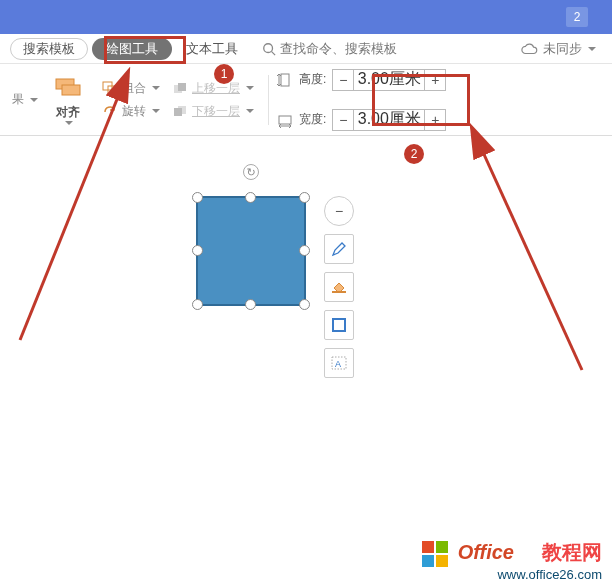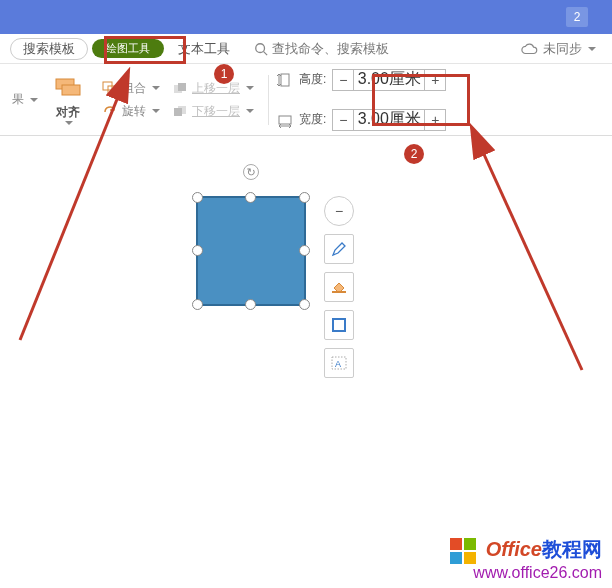--- a/index.html
+++ b/index.html
@@ -1,21 +1,21 @@
 <!DOCTYPE html>
 <html><head>
 <meta charset="utf-8">
 <style>
   * { box-sizing: border-box; margin: 0; padding: 0; font-family: "Microsoft YaHei", Arial, sans-serif; }
   html, body { width: 612px; height: 588px; overflow: hidden; background: #fff; }
   .titlebar { height: 34px; background: #5a7bdb; position: relative; }
   .titlebar .num { position: absolute; right: 24px; top: 7px; width: 22px; height: 20px; background: #7996e3; color: #fff; font-size: 12px; text-align: center; line-height: 20px; border-radius: 2px; }
   .tabbar { height: 30px; background: #fff; border-bottom: 1px solid #e5e5e5; display: flex; align-items: center; padding-left: 10px; gap: 4px; }
   .tab-pill { border: 1px solid #ccc; border-radius: 14px; padding: 1px 12px; font-size: 13px; color: #555; cursor: pointer; }
-  .tab-active { background: #4d7c0f; color: #fff; border-radius: 14px; padding: 2px 14px; font-size: 11px; cursor: pointer; }
+  .tab-active { background: #737373; color: #fff; border-radius: 14px; padding: 2px 14px; font-size: 13px; cursor: pointer; }
   .tab-plain { font-size: 13px; color: #555; padding: 1px 10px; cursor: pointer; }
   .search { display: flex; align-items: center; margin-left: 10px; color: #777; font-size: 13px; gap: 4px; }
   .sync { display: flex; align-items: center; position: absolute; right: 16px; color: #777; font-size: 13px; gap: 4px; cursor: pointer; }
   .tabbar-row { position: relative; display: flex; align-items: center; height: 30px; }
   .ribbon { height: 72px; background: #fff; border-bottom: 1px solid #dcdcdc; display: flex; align-items: center; padding-left: 6px; }
   .rbtn { display: flex; flex-direction: column; align-items: center; justify-content: center; font-size: 12px; color: #555; width: 56px; height: 60px; cursor: pointer; font-weight: bold; }
   .rbtn .ic { width: 28px; height: 26px; margin-bottom: 3px; }
   .rtxt-col { display: flex; flex-direction: column; justify-content: center; gap: 6px; font-size: 12px; color: #888; margin: 0 6px; }
   .rtxt-col div { display: flex; align-items: center; gap: 4px; cursor: pointer; }
   .sep { width: 1px; height: 50px; background: #e2e2e2; margin: 0 8px; }
@@ -30,22 +30,22 @@
   .handle { position: absolute; width: 11px; height: 11px; background: #fff; border: 1px solid #888; border-radius: 50%; }
   .h-nw { left: -6px; top: -6px; } .h-n { left: 50%; top: -6px; margin-left: -6px; } .h-ne { right: -6px; top: -6px; }
   .h-w { left: -6px; top: 50%; margin-top: -6px; } .h-e { right: -6px; top: 50%; margin-top: -6px; }
   .h-sw { left: -6px; bottom: -6px; } .h-s { left: 50%; bottom: -6px; margin-left: -6px; } .h-se { right: -6px; bottom: -6px; }
   .rot { position: absolute; left: 50%; top: -34px; margin-left: -8px; width: 16px; height: 16px; border: 1px solid #aaa; border-radius: 50%; background: #fff; color: #888; font-size: 11px; text-align: center; line-height: 14px; }
   .sidepanel { position: absolute; left: 324px; top: 60px; display: flex; flex-direction: column; gap: 8px; }
   .sp-btn { width: 30px; height: 30px; border: 1px solid #ccc; background: #fff; display: flex; align-items: center; justify-content: center; cursor: pointer; font-size: 14px; color: #555; border-radius: 2px; }
   .sp-top { border-radius: 50%; }
   .watermark { position: absolute; right: 10px; bottom: 6px; text-align: right; }
   .watermark .t1 { font-size: 20px; font-weight: bold; }
-  .watermark .t1 .o { color: #d24726; font-style: italic; } .watermark .t1 .r { color: #1d4ed8; }
-  .watermark .t2 { font-size: 16px; color: #a21caf; }
+  .watermark .t1 .o { color: #d24726; font-style: italic; } .watermark .t1 .r { color: #ef4444; margin-left: 28px; }
+  .watermark .t2 { font-size: 13px; color: #0c4a6e; }
   .wm-cube { display:inline-block; width:26px; height:26px; vertical-align:middle; margin-right:4px; position:relative; }
   .wm-cube span { position:absolute; width:12px; height:12px; }
   .annot { position: absolute; pointer-events: none; }
   .callout-box { border: 3px solid #c0392b; position: absolute; }
   .callout-num { width: 20px; height: 20px; background: #c0392b; color: #fff; border-radius: 50%; font-size: 12px; text-align: center; line-height: 20px; position: absolute; }
   svg.arrow { position: absolute; top: 0; left: 0; pointer-events: none; }
 </style>
 </head>
 <body>
 

